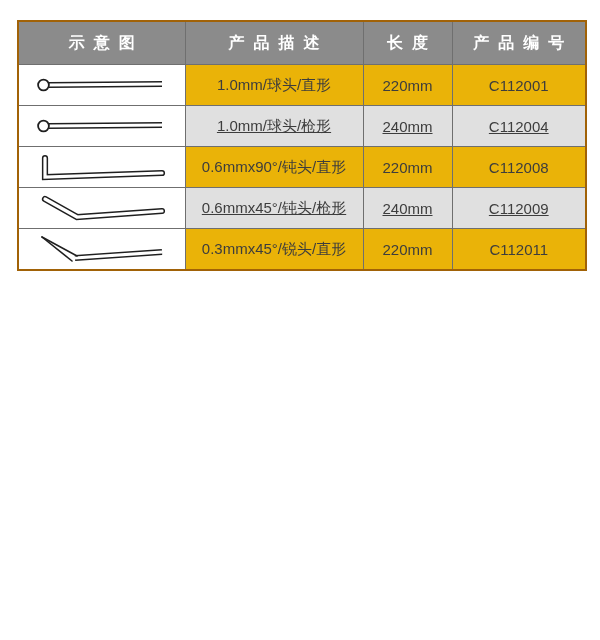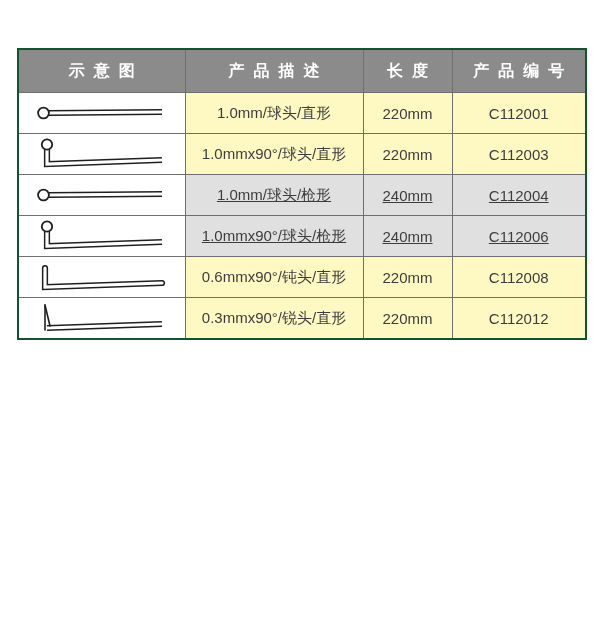--- a/index.html
+++ b/index.html
@@ -12,32 +12,31 @@
   }
   html,body{margin:0;padding:0;}
   body{
     width:600px;height:640px;background:#ffffff;
     font-family:"Liberation Sans","DejaVu Sans",sans-serif;
     position:relative;overflow:hidden;
   }
   .table-wrap{position:absolute;left:17px;top:20px;}
   table.spec-table{
     border-collapse:collapse;table-layout:fixed;width:568px;
-    border:2px solid #14532d;
-    margin-top:28px;
+    border:2px solid #a16207;
   }
   th{
     height:42px;background:var(--header-bg);color:var(--header-text);
     font-size:16px;font-weight:bold;letter-spacing:9px;padding:0 0 0 9px;
     border:1px solid var(--border);text-align:center;
   }
   td{
     height:40px;border:1px solid var(--border);
     font-size:15px;color:var(--text);text-align:center;padding:0;
-    background:#fef9c3;vertical-align:middle;
+    background:#eab308;vertical-align:middle;
   }
   tr.shaded td.data-cell{background:var(--row-shaded);text-decoration:underline;}
   td.icon-cell{background:#ffffff;}
   .icon-wrap{display:flex;align-items:center;justify-content:center;height:100%;}
   .probe-svg{display:block;}
   .tube-outer{fill:none;stroke:var(--icon-stroke);stroke-width:6.2;stroke-linejoin:miter;stroke-linecap:butt;}
   .tube-inner{fill:none;stroke:#ffffff;stroke-width:3.2;stroke-linejoin:miter;stroke-linecap:butt;}
   .round .tube-outer{stroke-linecap:round;}
   .round .tube-inner{stroke-linecap:round;}
   .ball{fill:#ffffff;stroke:var(--icon-stroke);stroke-width:1.8;}
@@ -70,85 +69,70 @@
                 <path class="tube-outer" d="M15 18 L128 17"></path>
                 <path class="tube-inner" d="M15 18 L128 17"></path>
                 <circle class="ball" cx="9.5" cy="18" r="5.4"></circle>
               </svg>
             </span>
     </td>
     <td class="data-cell">1.0mm/球头/直形</td>
     <td class="data-cell">220mm</td>
     <td class="data-cell">C112001</td>
   </tr>
-        <tr>
-    <td class="icon-cell">
-      <span class="icon-wrap">
-              <svg class="probe-svg " width="136" height="36" viewBox="0 0 136 36" xmlns="http://www.w3.org/2000/svg">
-                <path class="tube-outer" d="M13 12 L13 28 L128 24"></path>
-                <path class="tube-inner" d="M13 12 L13 28 L128 24"></path>
-                <circle class="ball" cx="13" cy="8.5" r="5.2"></circle>
-              </svg>
-            </span>
-    </td>
-    <td class="data-cell">1.0mmx90°/球头/直形</td>
-    <td class="data-cell">220mm</td>
-    <td class="data-cell">C112003</td>
-  </tr>
         <tr class="shaded">
     <td class="icon-cell">
       <span class="icon-wrap">
               <svg class="probe-svg " width="136" height="36" viewBox="0 0 136 36" xmlns="http://www.w3.org/2000/svg">
                 <path class="tube-outer" d="M15 18 L128 17"></path>
                 <path class="tube-inner" d="M15 18 L128 17"></path>
                 <circle class="ball" cx="9.5" cy="18" r="5.4"></circle>
               </svg>
             </span>
     </td>
     <td class="data-cell">1.0mm/球头/枪形</td>
     <td class="data-cell">240mm</td>
     <td class="data-cell">C112004</td>
   </tr>
-        <tr class="shaded">
-    <td class="icon-cell">
-      <span class="icon-wrap">
-              <svg class="probe-svg " width="136" height="36" viewBox="0 0 136 36" xmlns="http://www.w3.org/2000/svg">
-                <path class="tube-outer" d="M13 12 L13 28 L128 24"></path>
-                <path class="tube-inner" d="M13 12 L13 28 L128 24"></path>
-                <circle class="ball" cx="13" cy="8.5" r="5.2"></circle>
-              </svg>
-            </span>
-    </td>
-    <td class="data-cell">1.0mmx90°/球头/枪形</td>
-    <td class="data-cell">240mm</td>
-    <td class="data-cell">C112006</td>
-  </tr>
         <tr>
     <td class="icon-cell">
       <span class="icon-wrap">
               <svg class="probe-svg round" width="136" height="36" viewBox="0 0 136 36" xmlns="http://www.w3.org/2000/svg">
                 <path class="tube-outer" d="M11 9 L11 28 L128 24"></path>
                 <path class="tube-inner" d="M11 9 L11 28 L128 24"></path>
               </svg>
             </span>
     </td>
     <td class="data-cell">0.6mmx90°/钝头/直形</td>
     <td class="data-cell">220mm</td>
     <td class="data-cell">C112008</td>
   </tr>
+        <tr class="shaded">
+    <td class="icon-cell">
+      <span class="icon-wrap">
+              <svg class="probe-svg round" width="136" height="36" viewBox="0 0 136 36" xmlns="http://www.w3.org/2000/svg">
+                <path class="tube-outer" d="M11 9 L43 27 L128 21"></path>
+                <path class="tube-inner" d="M11 9 L43 27 L128 21"></path>
+              </svg>
+            </span>
+    </td>
+    <td class="data-cell">0.6mmx45°/钝头/枪形</td>
+    <td class="data-cell">240mm</td>
+    <td class="data-cell">C112009</td>
+  </tr>
         <tr>
     <td class="icon-cell">
       <span class="icon-wrap">
               <svg class="probe-svg " width="136" height="36" viewBox="0 0 136 36" xmlns="http://www.w3.org/2000/svg">
-                <path class="tube-outer" d="M13 28 L128 24"></path>
-                <path class="tube-inner" d="M13 28 L128 24"></path>
-                <path class="thin" d="M11 5 L11 30"></path>
-                <path class="thin" d="M11 5 L16 26"></path>
+                <path class="tube-outer" d="M41 27 L128 21"></path>
+                <path class="tube-inner" d="M41 27 L128 21"></path>
+                <path class="thin" d="M8 6 L43 25"></path>
+                <path class="thin" d="M8 6 L38 30"></path>
               </svg>
             </span>
     </td>
-    <td class="data-cell">0.3mmx90°/锐头/直形</td>
+    <td class="data-cell">0.3mmx45°/锐头/直形</td>
     <td class="data-cell">220mm</td>
-    <td class="data-cell">C112012</td>
+    <td class="data-cell">C112011</td>
   </tr>
       </tbody>
   </table>
 </div>
 
 </body></html>

